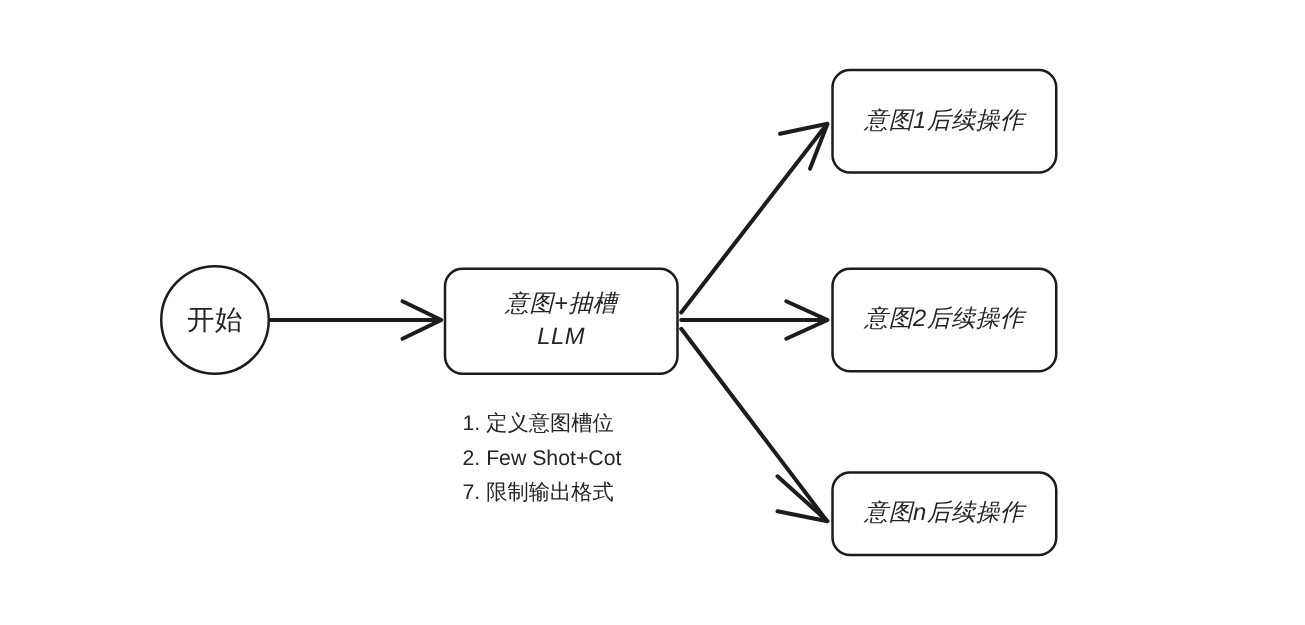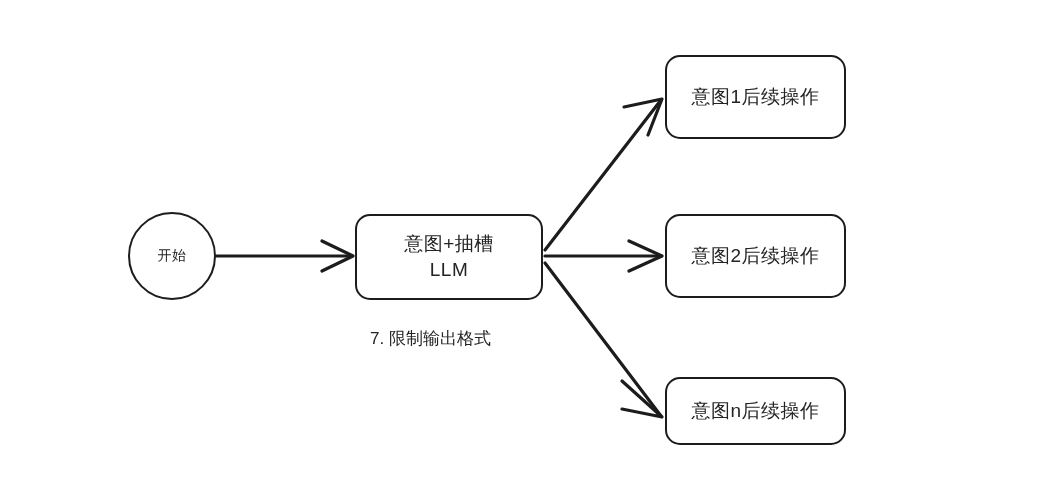--- a/index.html
+++ b/index.html
@@ -30,31 +30,32 @@
     border: 2.5px solid #1c1c1c;
     background: #ffffff;
     display: flex;
     align-items: center;
     justify-content: center;
     text-align: center;
     color: #242424;
   }
   .node-circle {
     border-radius: 50%;
-    font-size: 14px;
+    font-size: 22px;
     letter-spacing: 0.5px;
   }
   .node-rect {
     border-radius: 15px;
     font-size: 19px;
     letter-spacing: 0.5px;
   }
   .node-rect .node-line {
     display: block;
     line-height: 1.38;
+    font-style: italic;
   }
   .annotation {
     position: absolute;
     color: #242424;
     font-size: 17px;
     line-height: 1.62;
     white-space: nowrap;
   }
   .annotation .ann-line {
     display: block;
@@ -94,20 +95,22 @@
   <div class="node node-circle" style="left:128px; top:212px; width:88px; height:88px;">
     <span class="node-line">开始</span>
   </div>
 
   <div class="node node-rect" style="left:355px; top:214px; width:188px; height:86px; flex-direction:column;">
     <span class="node-line">意图+抽槽</span>
     <span class="node-line">LLM</span>
   </div>
 
   <div class="annotation" style="left:370px; top:325px;">
+    <span class="ann-line">1. 定义意图槽位</span>
+    <span class="ann-line">2. Few Shot+Cot</span>
     <span class="ann-line">7. 限制输出格式</span>
   </div>
 
   <div class="node node-rect" style="left:665px; top:55px; width:181px; height:84px;">
     <span class="node-line">意图1后续操作</span>
   </div>
 
   <div class="node node-rect" style="left:665px; top:214px; width:181px; height:84px;">
     <span class="node-line">意图2后续操作</span>
   </div>

